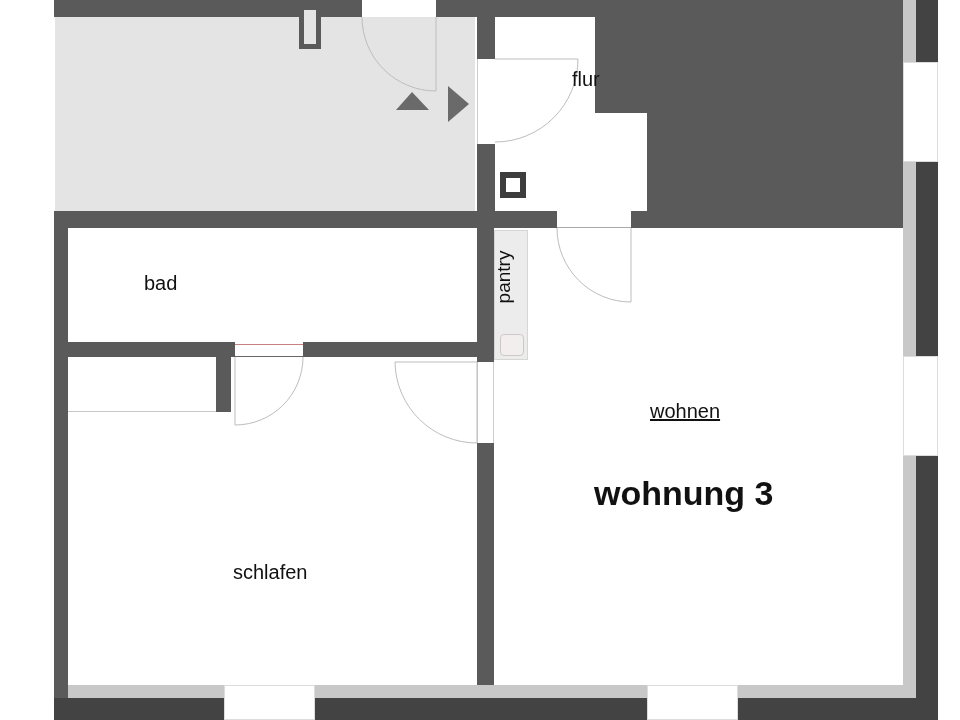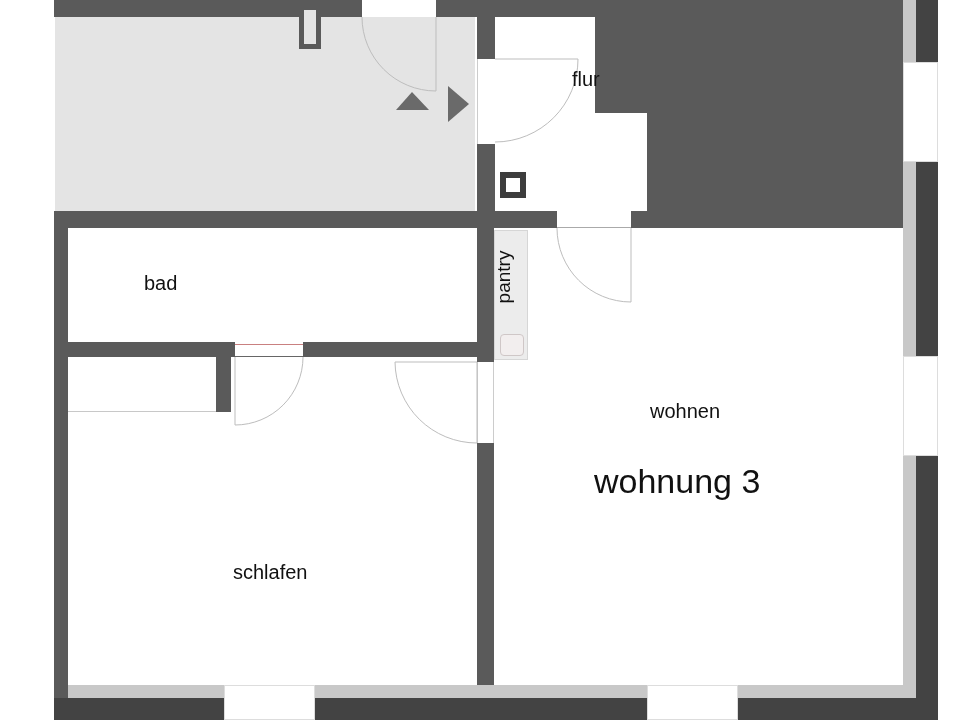--- a/index.html
+++ b/index.html
@@ -71,15 +71,15 @@
     <path d="M235 357 L235 425 A68 68 0 0 0 303 357"></path>
     <path d="M395 362 L477 362 L477 443 A82 82 0 0 1 395 362"></path>
   </g>
   <polygon points="396,110 412,92 429,110" fill="#6a6a6a"></polygon>
   <polygon points="448,86 469,104 448,122" fill="#6a6a6a"></polygon>
 </svg>
 
 <div class="label" style="left:540px; top:68px;margin-left:32px;">flur</div>
 <div class="label" style="left:144px; top:272px;text-align:center;">bad</div>
 <div class="label" style="left:478px; top:266px; transform:rotate(-90deg); font-size:19px;">pantry</div>
-<div class="label" style="left:650px; top:400px;">wohnen</div>
+<div class="label" style="left:650px; top:400px;text-decoration:underline;">wohnen</div>
 <div class="label" style="left:233px; top:534px;margin-top:27px;">schlafen</div>
-<div class="label" style="left:594px; top:462px; font-size:34px; font-weight:normal;">wohnung 3</div>
+<div class="label" style="left:594px; top:474px; font-size:34px; font-weight:bold;">wohnung 3</div>
 
 </body></html>

